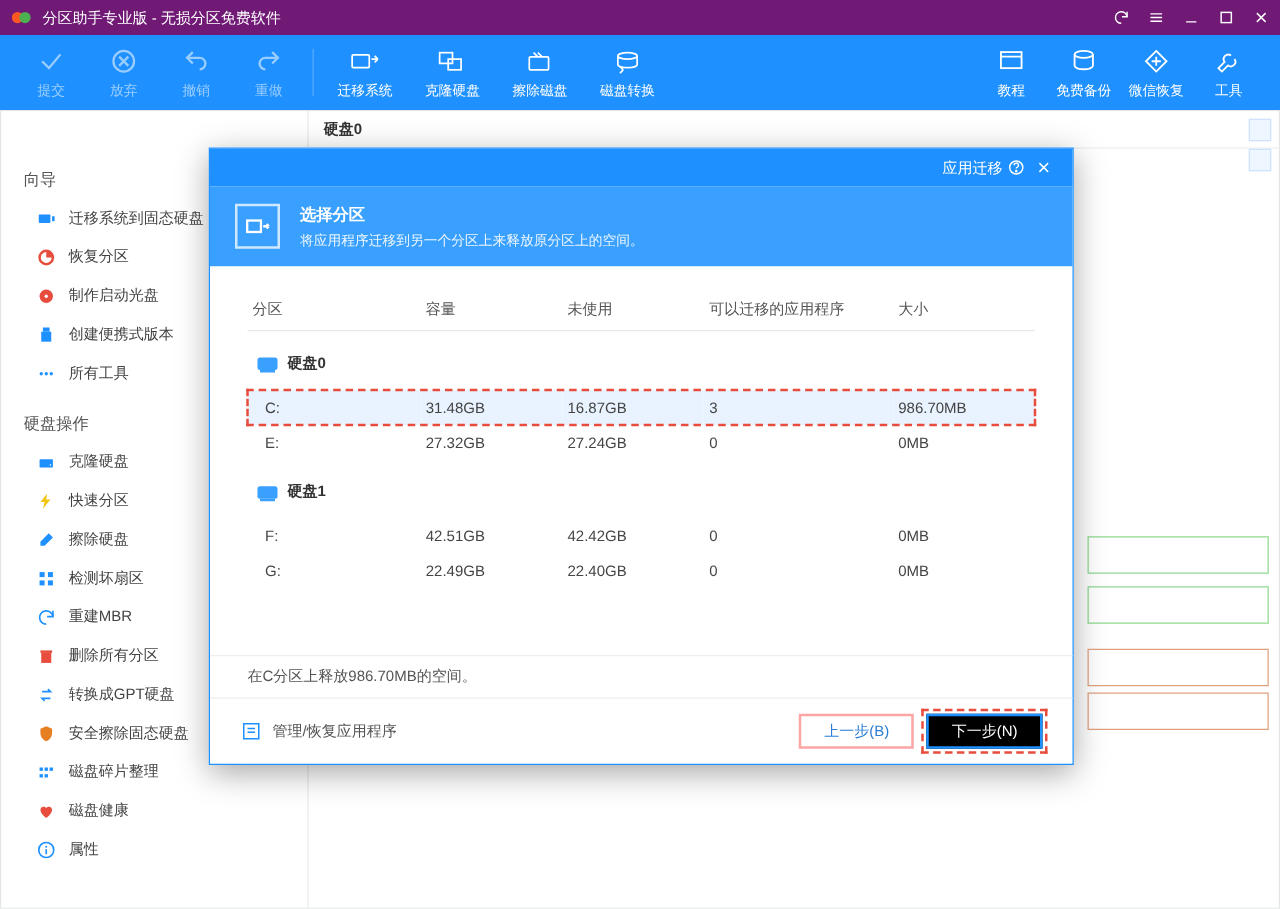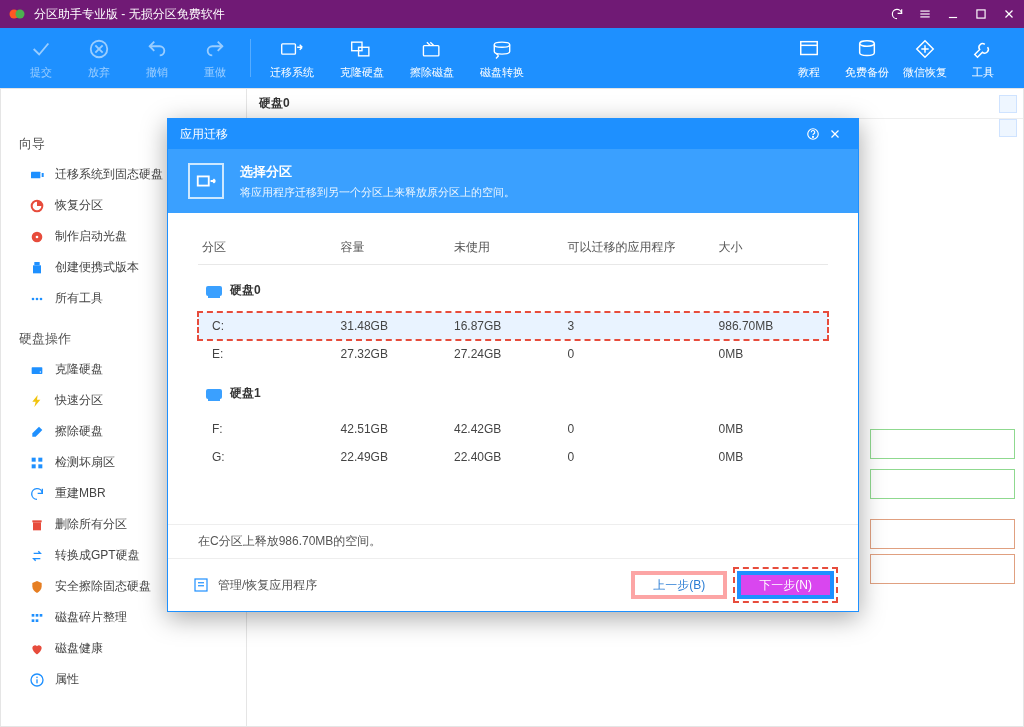--- a/index.html
+++ b/index.html
@@ -31,38 +31,38 @@
 .rightstrip { position:absolute; right:6px; top:6px; display:flex; flex-direction:column; gap:6px;}
 .rightstrip .rb { width:18px; height:18px; border:1px solid #cfe3ff; background:#eef6ff; }
 .ghostbox { position:absolute; border:1px solid; height:30px; }
 .gb1 { right:8px; top:340px; width:145px; border-color:#8fd98f; }
 .gb2 { right:8px; top:380px; width:145px; border-color:#8fd98f; }
 .gb3 { right:8px; top:430px; width:145px; border-color:#e0a080; }
 .gb4 { right:8px; top:465px; width:145px; border-color:#e0a080; }
 
 .dialog { position: absolute; left: 167px; top: 118px; width: 692px; height: 494px; background: #fff; box-shadow: 0 6px 24px rgba(0,0,0,0.35); display: flex; flex-direction: column; border:1px solid #1E90FF;}
 .dlg-title { height: 30px; background: #1E90FF; color: #fff; display: flex; align-items: center; padding: 0 12px; font-size: 12px; }
-.dlg-title .dt-text { flex: 1; }
+.dlg-title .dt-text { flex: 1; text-align: right; }
 .dlg-title .dt-btn { width: 22px; display:flex; justify-content:center; cursor:pointer;}
 .dlg-header { height: 64px; background: #3AA0FF; color: #fff; display: flex; align-items: center; padding: 0 20px; gap: 16px; }
 .dlg-header .dh-ic { width: 36px; height: 36px; border:2px solid #cde8ff; display:flex; align-items:center; justify-content:center;}
 .dlg-header .dh-txt .l1 { font-size: 13px; font-weight: 600; margin-bottom: 4px; }
 .dlg-header .dh-txt .l2 { font-size: 11px; opacity: 0.9; }
 .dlg-body { flex: 1; padding: 18px 30px 8px 30px; font-size: 12px; color: #444; position: relative; }
 .dlg-body table { width: 100%; border-collapse: collapse; }
 .dlg-body th { text-align: left; font-weight: 400; color: #555; padding: 8px 4px; border-bottom: 1px solid #e8e8e8; font-size:12px;}
 .dlg-body .grp { font-weight: bold; padding: 10px 4px 6px 4px; display:flex; align-items:center; gap:8px; color:#333;}
 .dlg-body td { padding: 7px 4px; font-size: 12px; color:#444;}
 .dlg-body tr.sel { background: #e9f3ff; outline: 2px dashed #e74c3c; outline-offset: -1px; }
 .dlg-foot1 { padding: 8px 30px; font-size: 12px; color: #555; border-top: 1px solid #eee; border-bottom: 1px solid #eee;}
 .dlg-foot2 { height: 52px; display: flex; align-items: center; padding: 0 24px; gap: 10px; }
 .dlg-foot2 .mng { display: flex; align-items: flex-end; gap: 8px; color: #555; font-size: 12px; cursor:pointer;}
 .dlg-foot2 .spacer2 { flex: 1; }
-.dlg-foot2 button { height: 28px; padding: 0 18px; font-size: 12px; border: 4px solid #fca5a5; background: #fff; color: #2b7dd4; cursor: pointer; }
-.dlg-foot2 button.primary { background: #d946ef; color: #fff; border-color:#1E90FF; outline:2px dashed #e74c3c; outline-offset:2px;}
+.dlg-foot2 button { height: 28px; padding: 0 18px; font-size: 12px; border: 2px solid #fca5a5; background: #fff; color: #2b7dd4; cursor: pointer; }
+.dlg-foot2 button.primary { background: #000000; color: #fff; border-color:#1E90FF; outline:2px dashed #e74c3c; outline-offset:2px;}
 .disk-ic { width:16px; height:10px; background:#3AA0FF; border-radius:2px; position:relative;}
 .disk-ic::after{content:"";position:absolute;left:2px;right:2px;bottom:-2px;height:2px;background:#3AA0FF;}
 </style>
 </head>
 <body>
 
 <div class="titlebar">
   <svg class="logo" viewBox="0 0 24 24">
       <circle cx="8" cy="12" r="6" fill="#ff5722"></circle>
       <circle cx="16" cy="12" r="6" fill="#4caf50"></circle>

